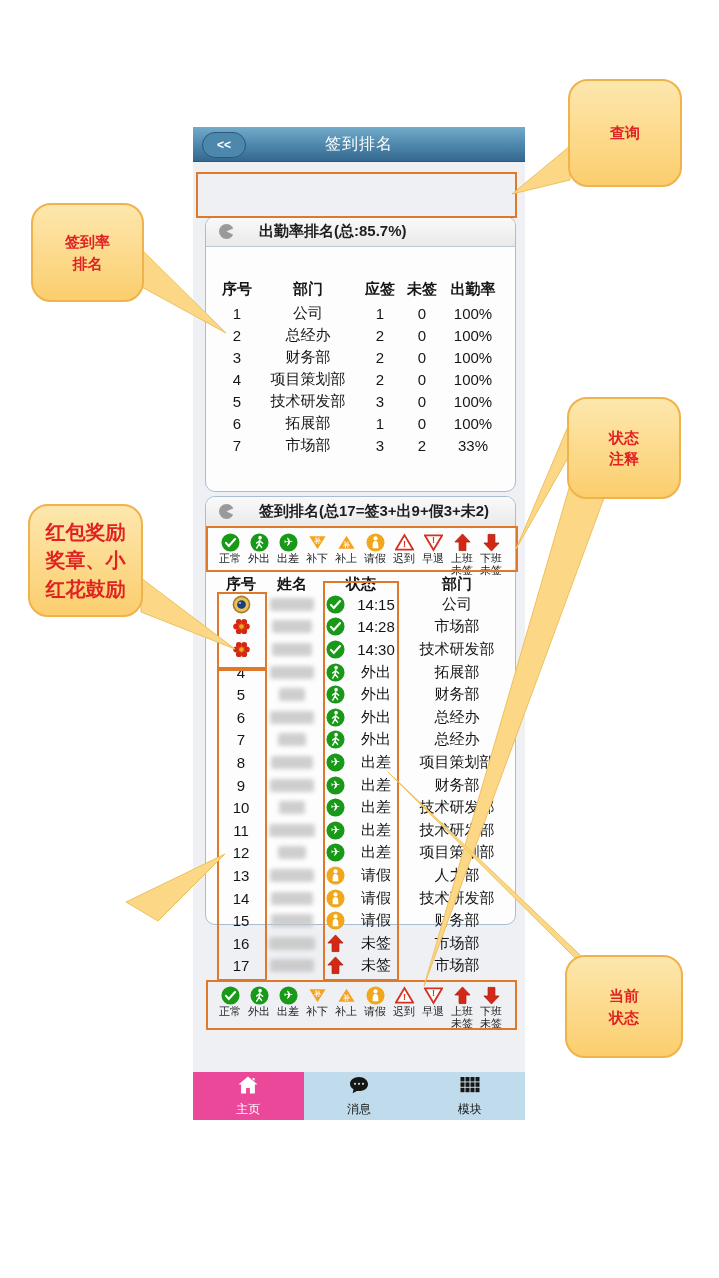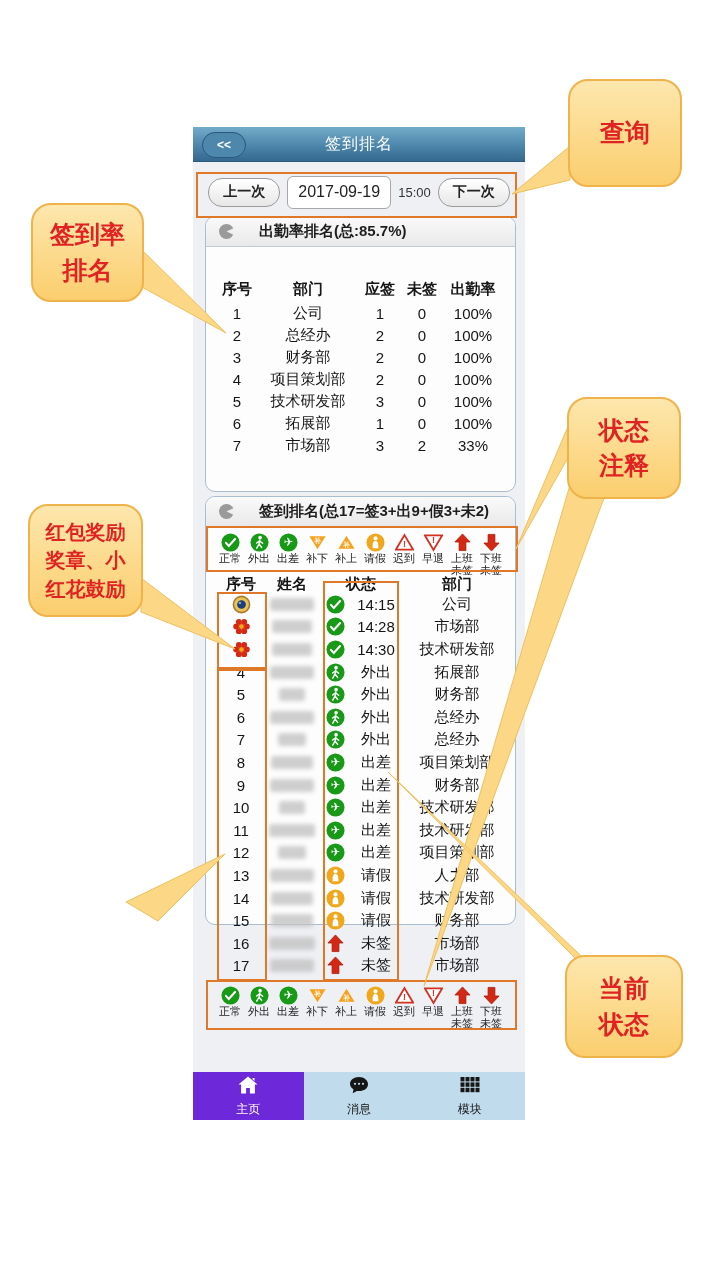--- a/index.html
+++ b/index.html
@@ -57,56 +57,50 @@
   .rk-rows{position:absolute;top:96px;left:12px;right:20px;}
   .rk-row{display:grid;grid-template-columns:46px 56px 30px 52px 110px;height:22.6px;
     align-items:center;font-size:15px;color:#151515;text-align:center;}
   .rk-row .ric{width:19px;height:19px;margin:0 auto;display:block;}
   .name-blur{height:13px;border-radius:3px;background:#c3c3c3;filter:blur(2px);opacity:.8;margin:0 auto;}
 
   
   .bottomnav{position:absolute;bottom:0;left:0;right:0;height:48px;background:#c0dcec;display:flex;}
   .nav-item{flex:1;display:flex;flex-direction:column;align-items:center;justify-content:center;
     gap:1px;color:#161616;}
-  .nav-item.active{background:#6d28d9;color:#ffffff;}
+  .nav-item.active{background:#ec4899;color:#ffffff;}
   .nav-item svg{width:24px;height:22px;}
   .nav-label{font-size:12px;}
 
   
   .annot{position:absolute;border:2px solid #e0782a;z-index:30;pointer-events:none;}
   .tails{position:absolute;left:0;top:0;z-index:40;pointer-events:none;}
   .callout{position:absolute;z-index:50;border:2px solid #f0b24a;border-radius:20px;
     background:linear-gradient(#fde7ad,#fbce6e);display:flex;align-items:center;justify-content:center;
-    color:#e02222;font-size:25px;font-weight:bold;text-align:center;white-space:pre-line;
+    color:#e02222;font-size:15px;font-weight:bold;text-align:center;white-space:pre-line;
     line-height:1.42;box-sizing:border-box;}
   .co-query{left:568px;top:79px;width:114px;height:108px;}
   .co-rate{left:31px;top:203px;width:113px;height:99px;}
   .co-status{left:567px;top:397px;width:114px;height:102px;}
   .co-reward{left:28px;top:504px;width:115px;height:113px;font-size:20px;}
   .co-ranktable{left:28px;top:898px;width:114px;height:106px;}
   .co-current{left:565px;top:955px;width:118px;height:103px;}
 </style>
 </head>
 <body>
 
 <div class="canvas">
 
   <div class="phone">
 
     <div class="app-header">
       <div class="back-btn">&lt;&lt;</div>
       <div class="app-title">签到排名</div>
     </div>
 
-    <div class="datebar">
-      <div class="pill-btn">上一次</div>
-      <div class="date-box">2017-09-19</div>
-      <div class="time-text">15:00</div>
-      <div class="pill-btn">下一次</div>
-    </div>
 
     <div class="card card1">
       <div class="card-head">
         <span class="sec-icon"><svg viewBox="0 0 20 20" width="100%" height="100%">
               <circle cx="10" cy="10" r="8.8" fill="#9a9a9a"></circle>
               <polygon points="10,10 20,5.2 20,14.8" fill="#f0f0f0"></polygon>
             </svg></span>
         <span class="card-title">出勤率排名(总:85.7%)</span>
       </div>
       <div class="att-table" id="att-table">

